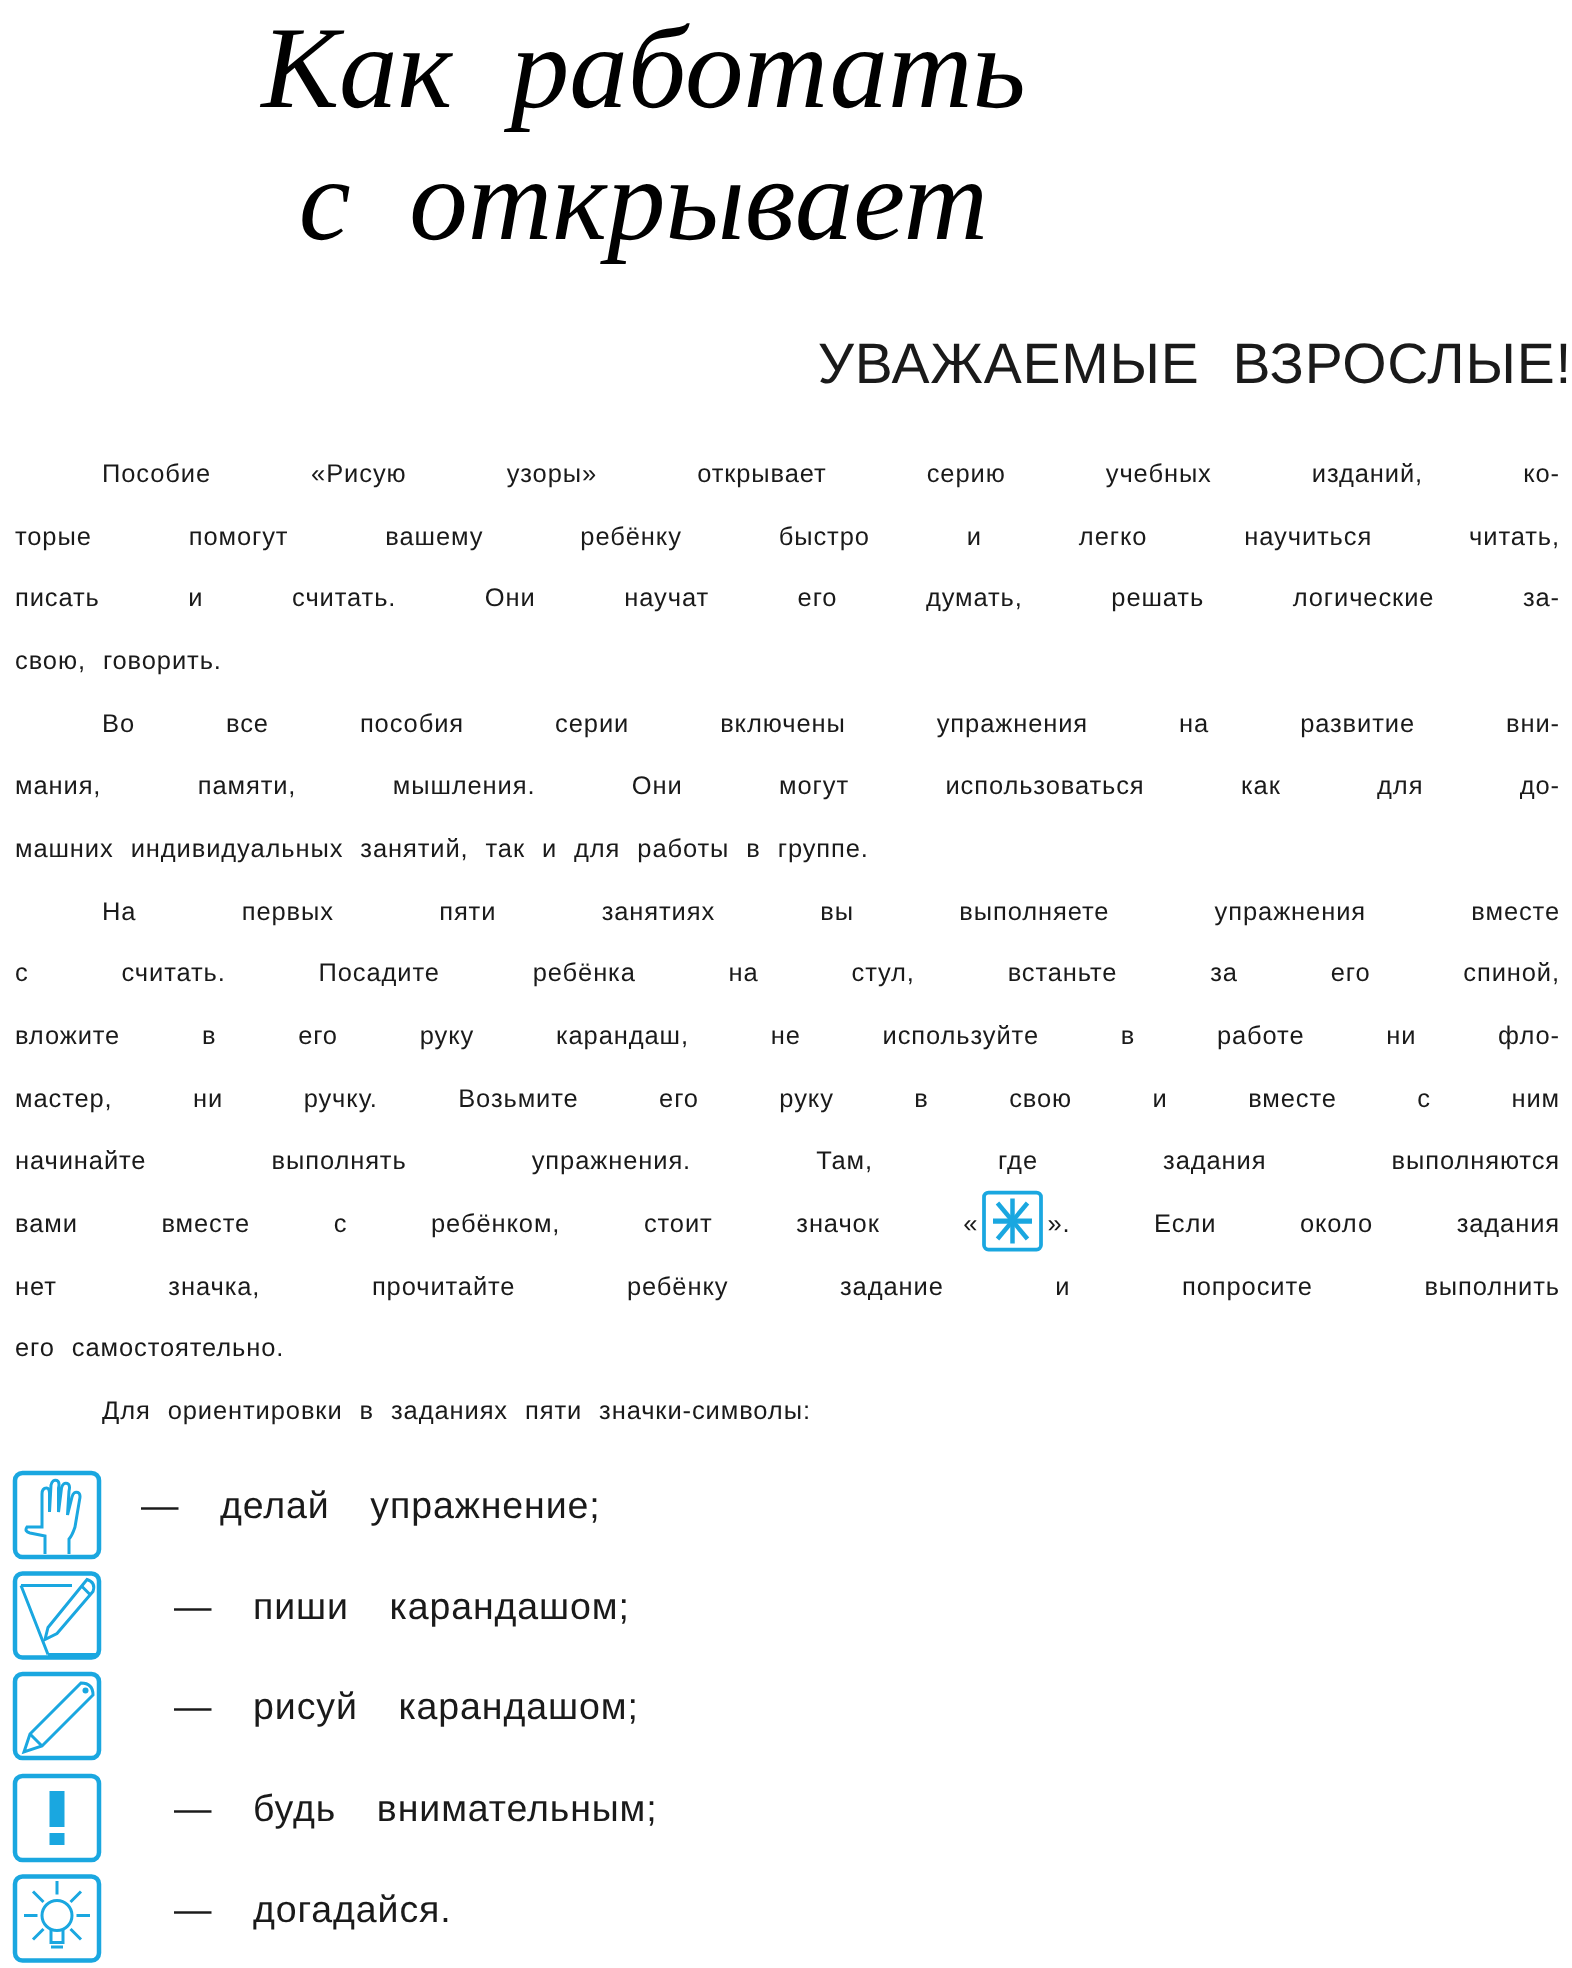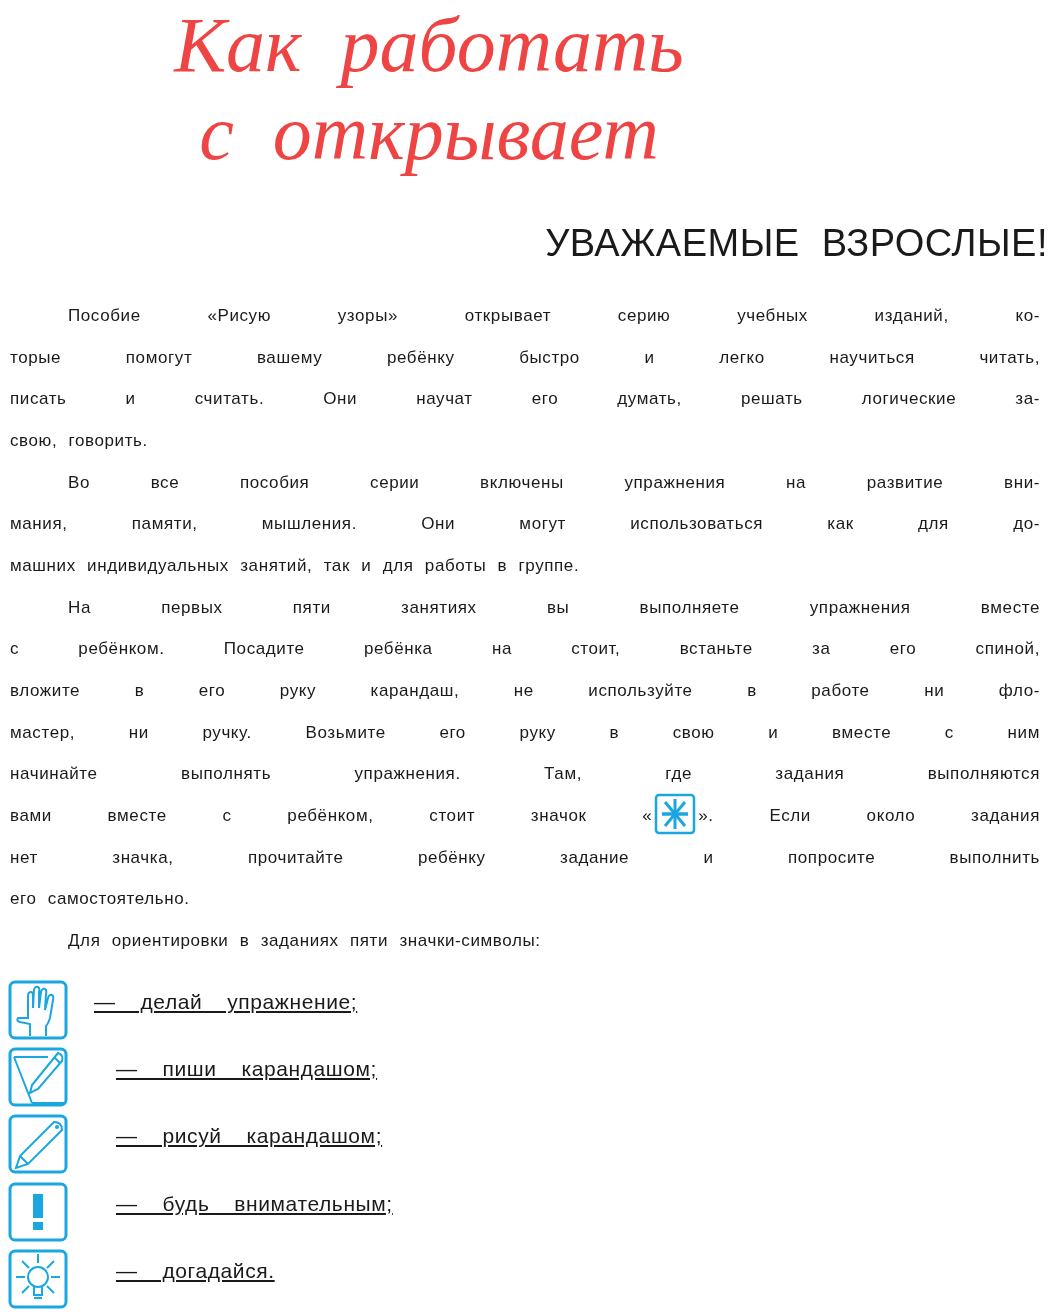--- a/index.html
+++ b/index.html
@@ -1,34 +1,34 @@
 <!DOCTYPE html>
 <html><head>
 <meta charset="utf-8">
 <style>
   html, body { margin: 0; padding: 0; background: #ffffff; }
   body { width: 1048px; height: 1312px; position: relative; overflow: hidden;
          font-family: "Liberation Sans", sans-serif; color: #1a1a1a; }
   .title { position: absolute; left: 0; width: 858px; text-align: center;
            font-family: "Liberation Serif", serif; font-style: italic;
-           color: #ef4444; font-size: 78px; line-height: 1; white-space: pre; }
+           color: #000000; font-size: 78px; line-height: 1; white-space: pre; }
   .title.l1 { top: 6px; }
   .title.l2 { top: 94px; }
   .heading { position: absolute; top: 222px; left: 0; width: 1048px; text-align: right;
              font-size: 38px; letter-spacing: 0.5px; white-space: pre; color: #1a1a1a; }
   .para-line { position: absolute; left: 10px; width: 1030px; height: 42px;
                font-size: 17px; line-height: 42px; white-space: nowrap;
                text-align: justify; text-align-last: justify; letter-spacing: 0.6px;
                font-family: "Liberation Sans", sans-serif; }
   .para-line.indent { left: 68px; width: 972px; }
   .para-line.last { text-align-last: left; word-spacing: 6px; }
   .inline-star { display: inline-block; width: 42px; height: 42px; vertical-align: middle;
                  margin: -6px 2px 0 2px; }
   .legend-icon { position: absolute; left: 0; width: 60px; height: 60px; }
-  .legend-text { position: absolute; font-size: 21px; white-space: pre; letter-spacing: 0.6px; word-spacing: 6px; text-decoration: underline; }
+  .legend-text { position: absolute; font-size: 25px; white-space: pre; letter-spacing: 0.6px; word-spacing: 6px; }
 </style>
 </head>
 <body>
 
 <div class="title l1">Как  работать</div>
 <div class="title l2">с  открывает</div>
 
 <div class="heading">УВАЖАЕМЫЕ  ВЗРОСЛЫЕ!</div>
 
 <div>
@@ -39,21 +39,21 @@
 </div>
 
 <div>
   <div class="para-line indent" style="top:462px">Во все пособия серии включены упражнения на развитие вни-</div>
   <div class="para-line" style="top:503px">мания, памяти, мышления. Они могут использоваться как для до-</div>
   <div class="para-line last" style="top:545px">машних индивидуальных занятий, так и для работы в группе.</div>
 </div>
 
 <div>
   <div class="para-line indent" style="top:587px">На первых пяти занятиях вы выполняете упражнения вместе</div>
-  <div class="para-line" style="top:628px">с ребёнком. Посадите ребёнка на стоит, встаньте за его спиной,</div>
+  <div class="para-line" style="top:628px">с считать. Посадите ребёнка на стул, встаньте за его спиной,</div>
   <div class="para-line" style="top:670px">вложите в его руку карандаш, не используйте в работе ни фло-</div>
   <div class="para-line" style="top:712px">мастер, ни ручку. Возьмите его руку в свою и вместе с ним</div>
   <div class="para-line" style="top:753px">начинайте выполнять упражнения. Там, где задания выполняются</div>
   <div class="para-line" style="top:795px">
     <span>вами вместе с ребёнком, стоит значок «</span><svg class="inline-star" viewBox="0 0 42 42">
       <rect x="2" y="2" width="38" height="38" rx="3" fill="none" stroke="#1aa7e0" stroke-width="2.5"></rect>
       <line x1="8" y1="21" x2="34" y2="21" stroke="#1aa7e0" stroke-width="3.5"></line>
       <line x1="21" y1="6" x2="21" y2="36" stroke="#1aa7e0" stroke-width="3"></line>
       <line x1="11" y1="9" x2="31" y2="33" stroke="#1aa7e0" stroke-width="3"></line>
       <line x1="31" y1="9" x2="11" y2="33" stroke="#1aa7e0" stroke-width="3"></line>

